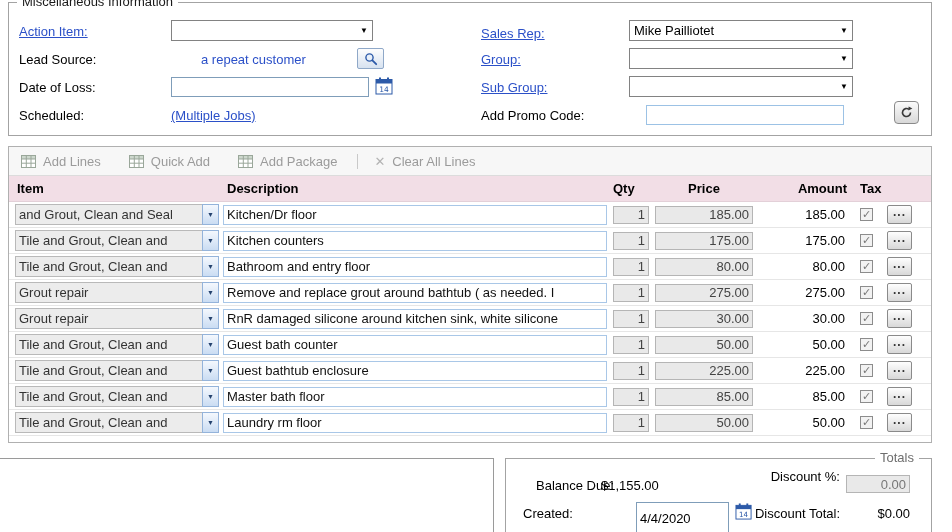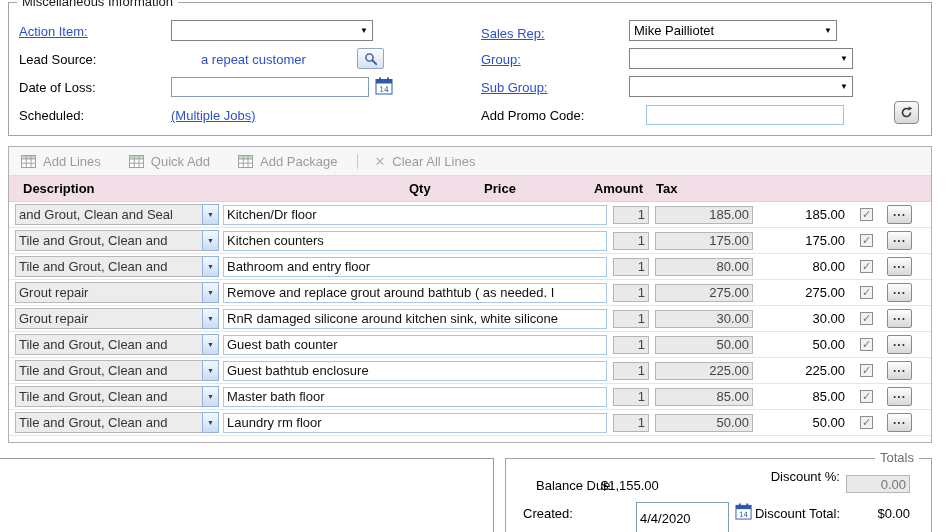--- a/index.html
+++ b/index.html
@@ -25,21 +25,21 @@
   .salesrep-label  { left: 472px; top: 23px; }
   .group-label     { left: 472px; top: 49px; }
   .subgroup-label  { left: 472px; top: 77px; }
   .promo-label     { left: 472px; top: 105px; }
 
   .select { position: absolute; height: 21px; border: 1px solid #828282; background: #fff;
             display: flex; align-items: center; padding-left: 4px; cursor: pointer; }
   .select .sel-text { flex: 1; overflow: hidden; white-space: nowrap; }
   .select .sel-arrow { font-size: 8px; color: #000; padding: 0 4px 0 2px; }
   .action-select   { left: 162px; top: 17px; width: 202px; }
-  .salesrep-select { left: 620px; top: 17px; width: 208px; }
+  .salesrep-select { left: 620px; top: 17px; width: 224px; }
   .group-select    { left: 620px; top: 45px; width: 224px; }
   .subgroup-select { left: 620px; top: 73px; width: 224px; }
 
   .leadsource-value{ left: 192px; top: 49px; }
   .scheduled-value { left: 162px; top: 105px; }
 
   .txt-input { position: absolute; height: 20px; border: 1px solid #7f9db9; background: #fff;
                padding: 0 3px; font: 13px "Liberation Sans", sans-serif; }
   .dateloss-input { left: 162px; top: 74px; width: 198px; }
   .promo-input    { left: 637px; top: 102px; width: 198px; border-color: #9cc2e5; }
@@ -222,20 +222,21 @@
         <span>Add Package</span>
       </div>
       <div class="tsep"></div>
       <div class="tool">
         <span class="x-glyph">✕</span>
         <span>Clear All Lines</span>
       </div>
     </div>
 
     <div class="thead">
+      <span class="th-item">Item</span>
       <span class="th-desc">Description</span>
       <span class="th-qty">Qty</span>
       <span class="th-price">Price</span>
       <span class="th-amount">Amount</span>
       <span class="th-tax">Tax</span>
     </div>
 
     <div class="tbody">
   <div class="trow">
     <div class="item-combo">

